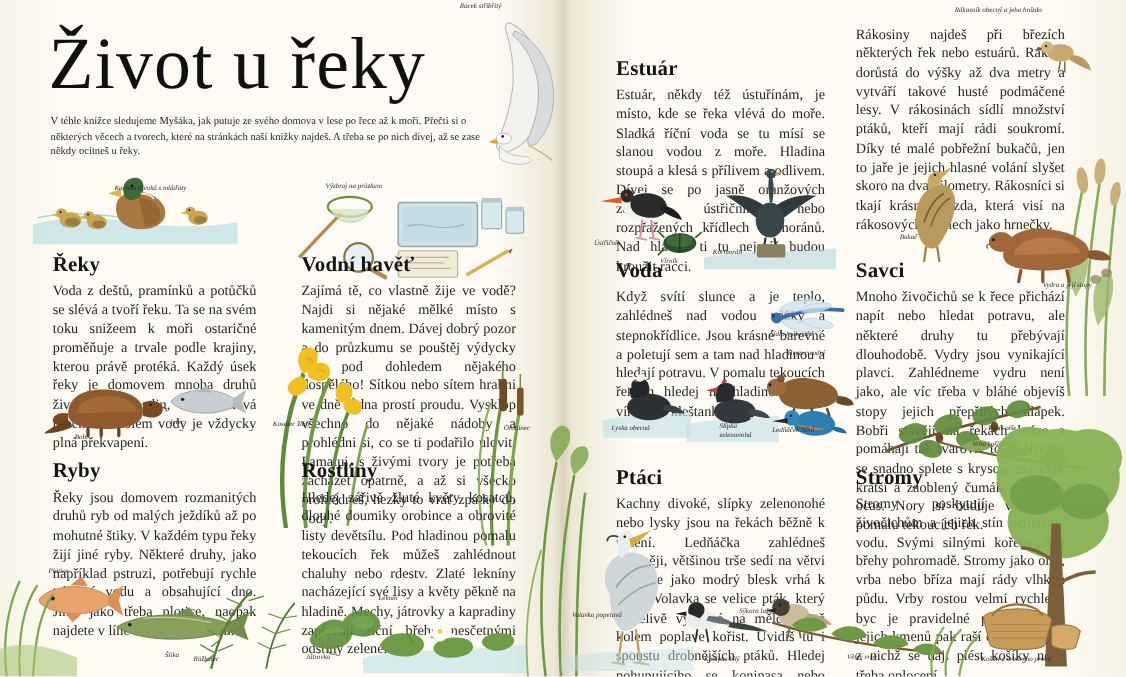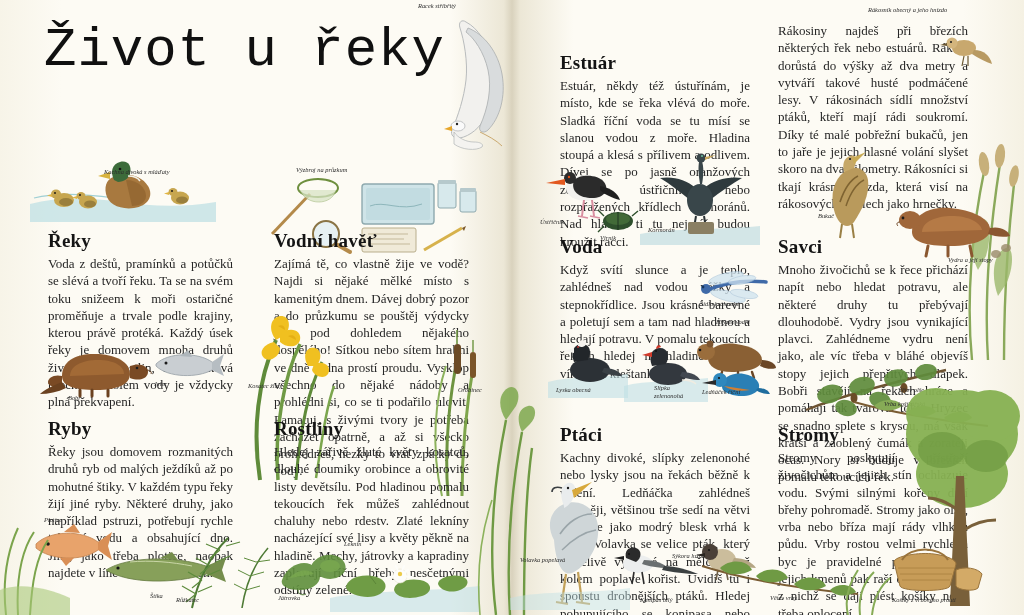--- a/index.html
+++ b/index.html
@@ -37,22 +37,22 @@
     position:absolute;
     font-size:6.4px;
     font-style:italic;
     color:#2b2b2b;
     line-height:1.2;
     white-space:nowrap;
   }
   .title{
     position:absolute;
     left:44px;top:20px;
-    font-size:54px;
-    font-family:Liberation Mono, monospace;
+    font-size:67px;
+    font-family:Liberation Serif, serif;
     font-weight:normal;
     letter-spacing:1px;
     color:#101010;
   }
   .intro{
     position:absolute;
     left:46px;top:104px;width:400px;
     font-size:9.6px;
     line-height:1.42;
     color:#222;
@@ -61,20 +61,21 @@
   .ill{position:absolute;}
   svg{display:block;overflow:visible;}
 </style>
 </head>
 <body>
 
 <div class="page">
  <div class="spread">
 
   <div class="title">Život u řeky</div>
+  <div class="intro">V téhle knížce sledujeme Myšáka, jak putuje ze svého domova v lese po řece až k moři. Přečti si o některých věcech a tvorech, které na stránkách naší knížky najdeš. A třeba se po nich dívej, až se zase někdy ocitneš u řeky.</div>
 
   <div class="ill" style="left:414px;top:4px;">
     <svg width="110" height="150" viewBox="0 0 110 150">
       <path d="M52 18 C64 24 74 40 78 58 C82 76 80 96 72 112 C66 124 56 132 46 134 C40 135 36 131 38 126 C44 112 50 94 52 76 C54 58 50 36 46 24 C44 18 48 15 52 18Z" fill="#f2f1ee" stroke="#b9bcbd" stroke-width="1"></path>
       <path d="M54 24 C70 30 84 48 88 70 C92 92 86 114 74 126 C70 130 64 128 66 122 C74 104 78 84 74 66 C70 48 60 34 52 28Z" fill="#d9dcdd" stroke="#a9adae" stroke-width=".8"></path>
       <path d="M40 128 C44 134 52 138 60 138 C66 138 70 140 68 143 C62 147 48 146 40 140 Z" fill="#f4f3f0" stroke="#b9bcbd" stroke-width=".8"></path>
       <ellipse cx="44" cy="122" rx="7" ry="5" fill="#fafafa" stroke="#b5b8b9" stroke-width=".8"></ellipse>
       <path d="M38 122 L30 125 L38 127Z" fill="#e7a62a"></path>
       <circle cx="43" cy="120" r="1.2" fill="#222"></circle>
       <path d="M66 128 C74 132 82 136 88 142" stroke="#caa96f" stroke-width="1" fill="none"></path>

